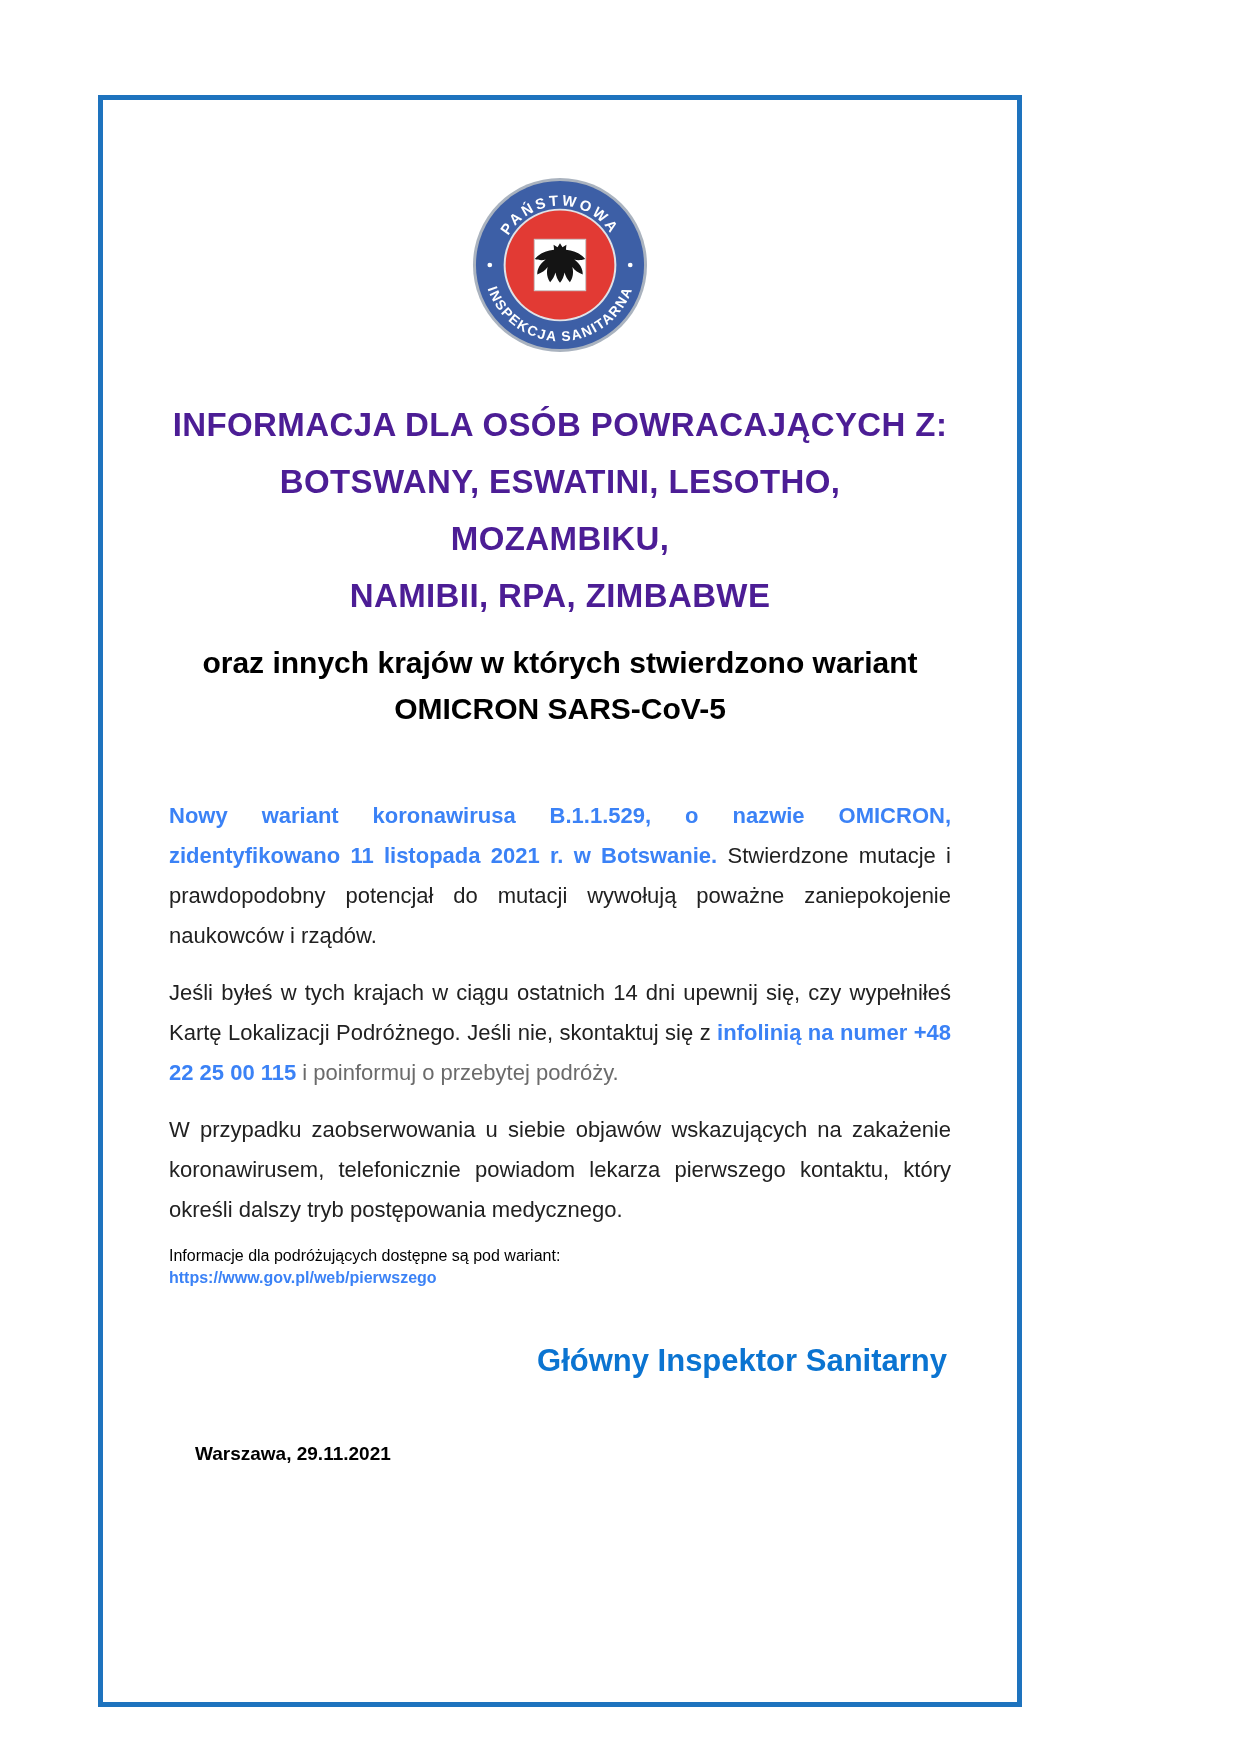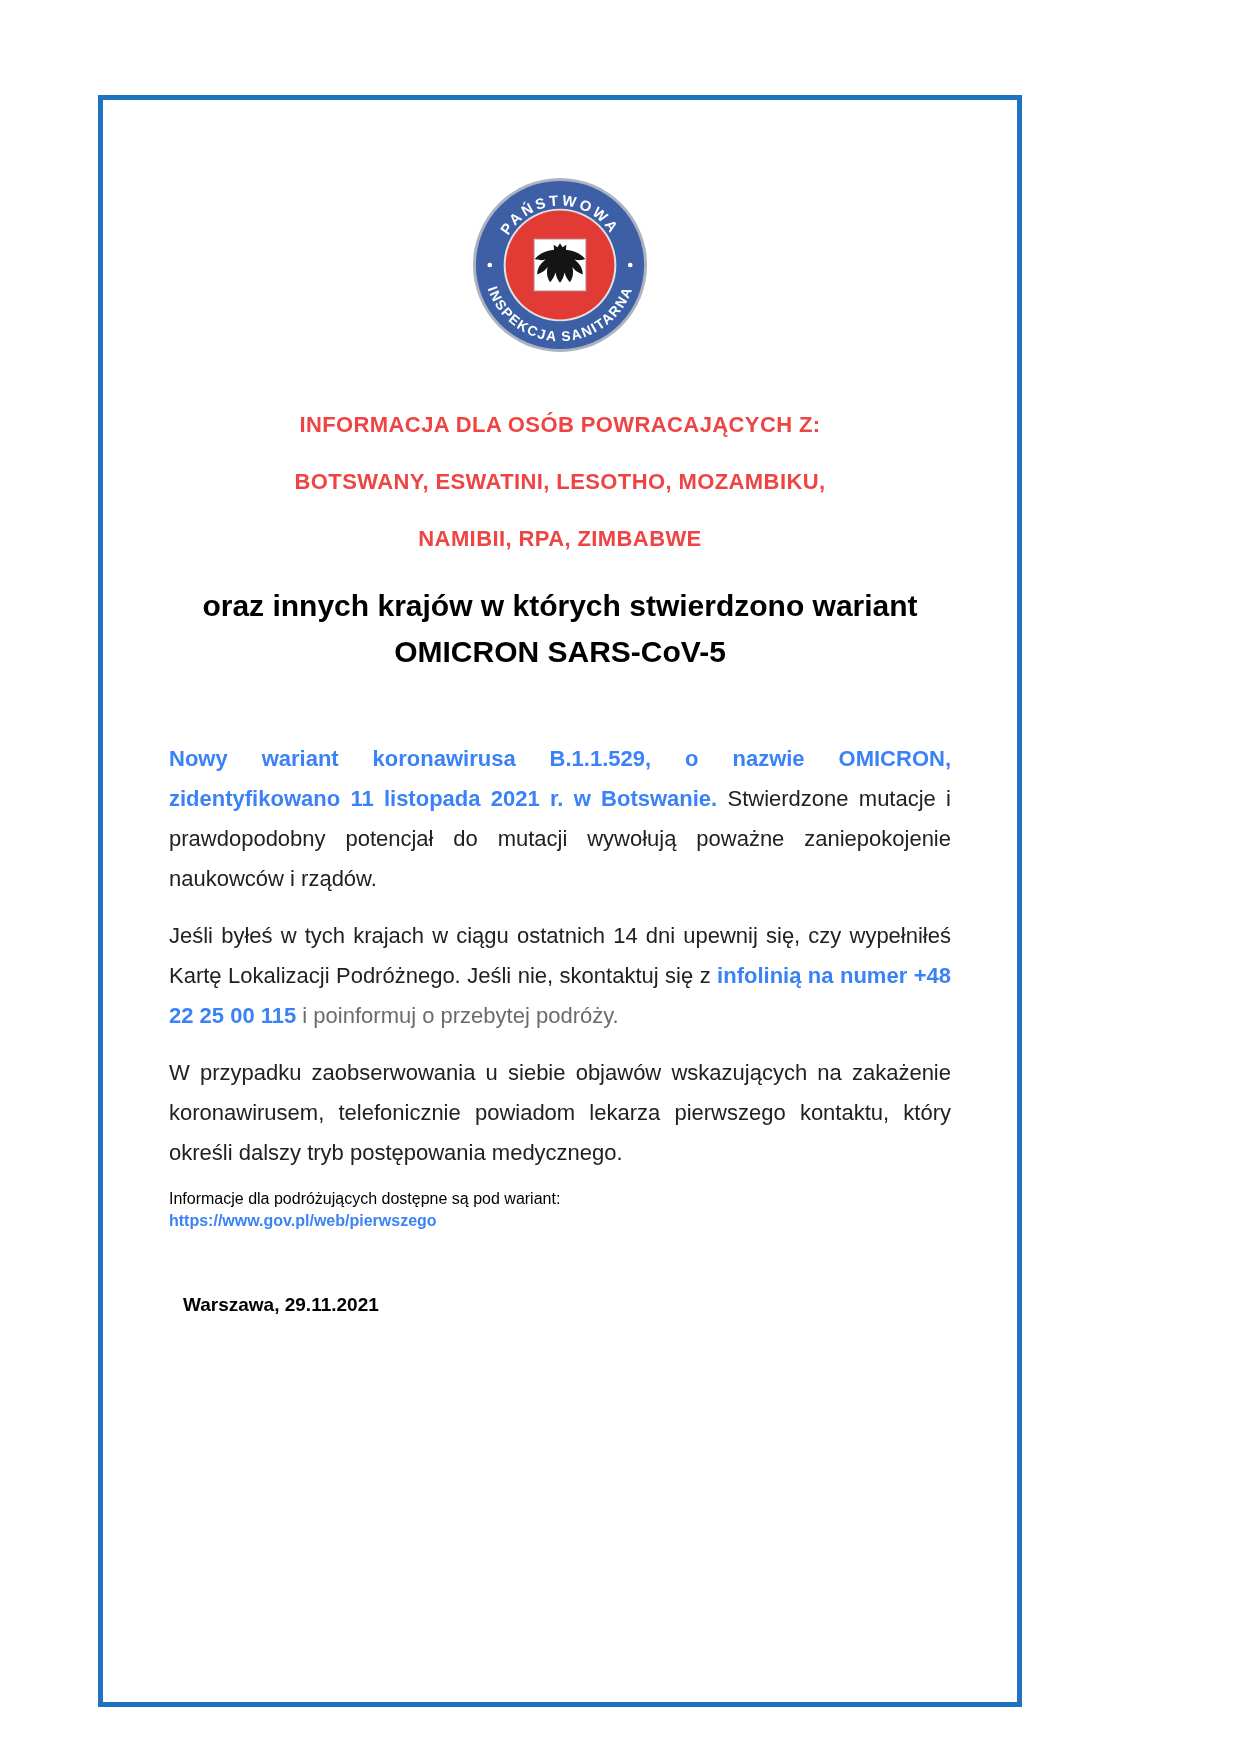--- a/index.html
+++ b/index.html
@@ -17,22 +17,22 @@
     box-sizing:border-box;
     padding:0 66px;
     background:#ffffff;
   }
   .logo-wrap { text-align:center; margin-top:76px; }
   .ring-text-top   { font-weight:700; fill:#ffffff; font-size:15px; letter-spacing:3px;   text-anchor:middle; }
   .ring-text-bottom{ font-weight:700; fill:#ffffff; font-size:14px; letter-spacing:1.5px; text-anchor:middle; }
   .title {
     margin-top:38px;
     text-align:center;
-    color:#ef4444;
-    font-size:22px;
+    color:#4c1d95;
+    font-size:33px;
     font-weight:700;
     line-height:57px;
     letter-spacing:0.4px;
   }
   .subtitle {
     margin-top:16px;
     text-align:center;
     color:#000000;
     font-size:30px;
     font-weight:700;
@@ -52,21 +52,21 @@
   .signature {
     margin-top:56px;
     text-align:right;
     color:#0b74d1;
     font-size:31px;
     font-weight:700;
     padding-right:4px;
   }
   .dateline {
     margin-top:64px;
-    margin-left:14px;
+    margin-left:26px;
     font-size:19px;
     font-weight:700;
     color:#000000;
   }
 </style>
 </head>
 <body>
 
 <div class="frame">
 
@@ -113,16 +113,17 @@
 
     <p>W przypadku zaobserwowania u siebie objawów wskazujących na zakażenie koronawirusem, telefonicznie powiadom lekarza pierwszego kontaktu, który określi dalszy tryb postępowania medycznego.</p>
 
     <p>
       </p>
       <div>Informacje dla podróżujących dostępne są pod wariant:</div>
       <div class="b url-line">https://www.gov.pl/web/pierwszego</div>
     <p></p>
   </div>
 
+  <div class="signature">Główny Inspektor Sanitarny</div>
 
   <div class="dateline">Warszawa, 29.11.2021</div>
 
 </div>
 
 </body></html>

